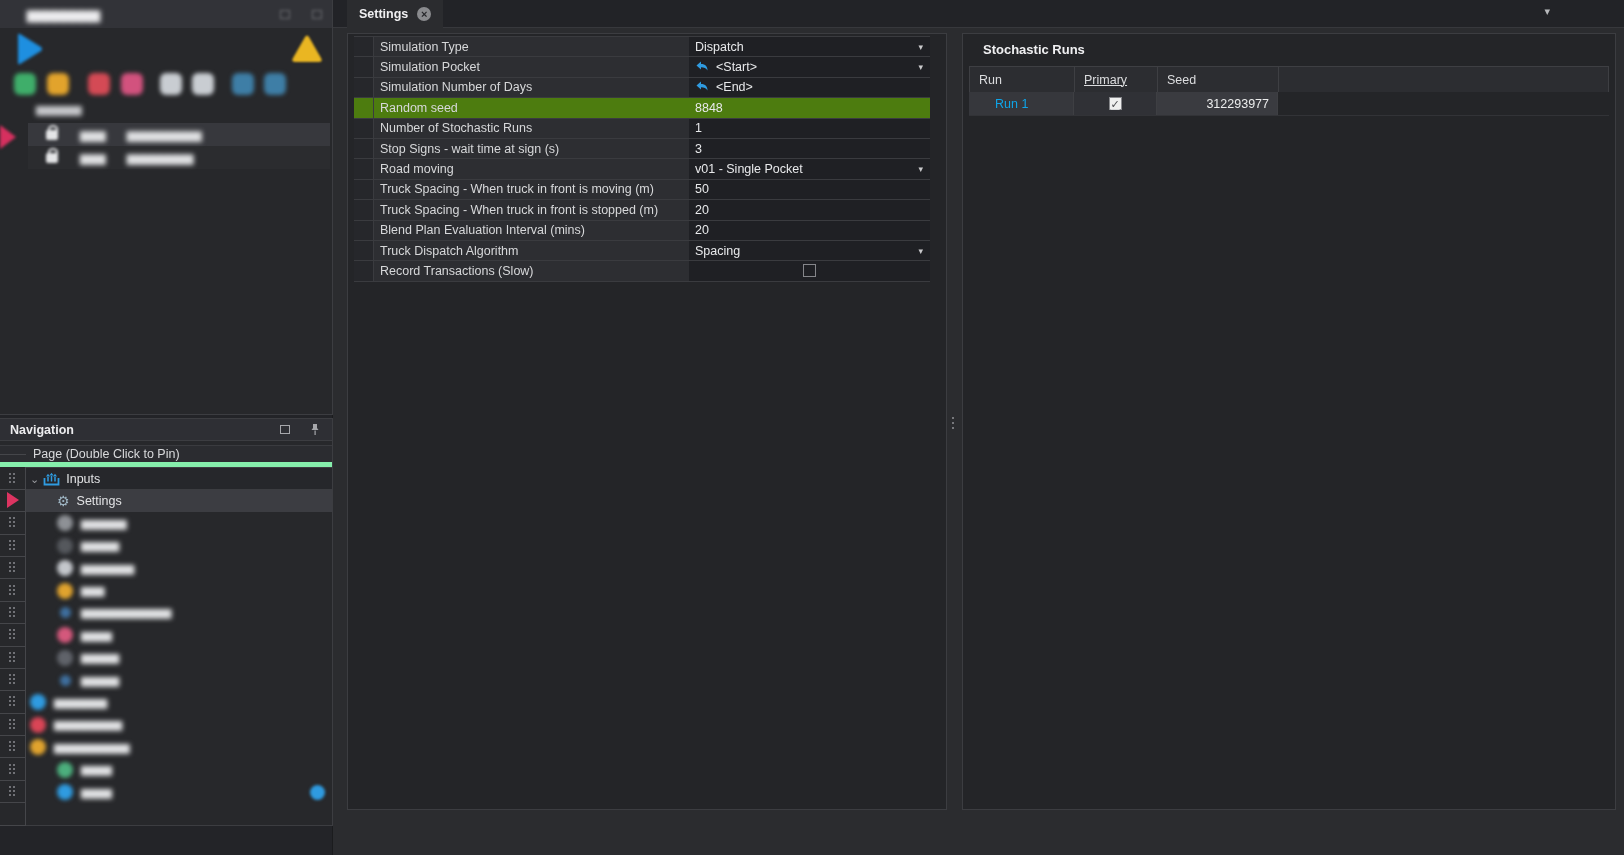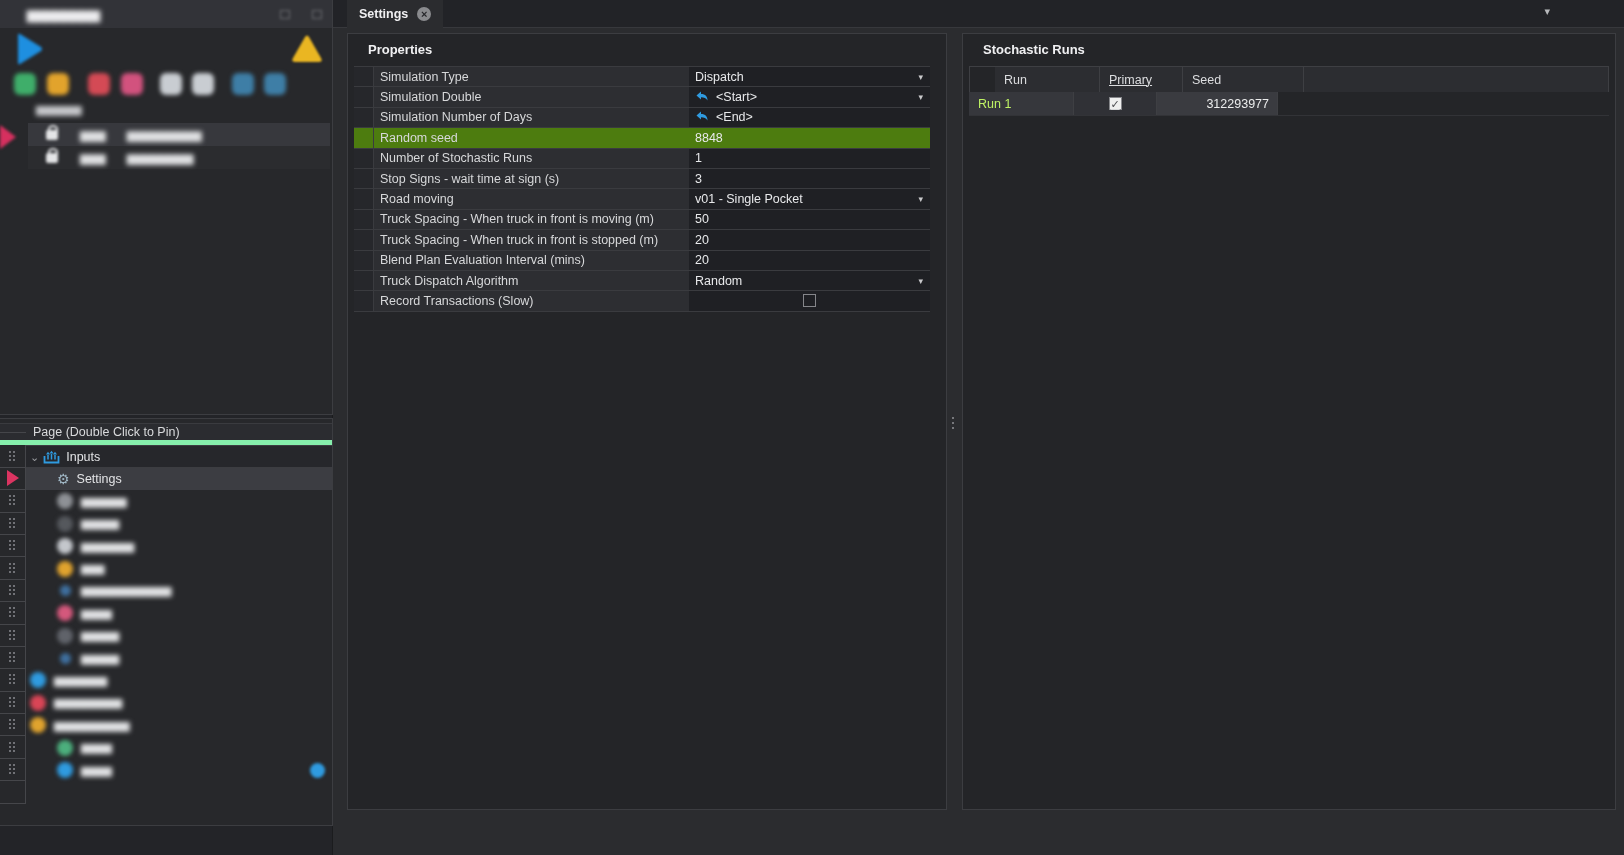--- a/index.html
+++ b/index.html
@@ -82,29 +82,29 @@
   .pval.center { justify-content:center; }
   .cb.checked { background:#efefef; color:#4a4b4f; font-size:11px; line-height:12px; text-align:center; }
 
   
   .grip { position:absolute; left:952px; top:417px; width:3px; height:16px; }
   .grip::before { content:""; position:absolute; width:2px; height:2px; background:#77787c; box-shadow:0 5px 0 #77787c, 0 10px 0 #77787c; }
 
   
   .stoch { position:absolute; left:962px; top:33px; width:654px; height:777px; background:#242528; }
   .st-table { margin:2px 6px 0 6px; }
-  .st-header { display:flex; height:26px; border:1px solid #3e3f43; border-bottom:none;padding-left:25px; }
+  .st-header { display:flex; height:26px; border:1px solid #3e3f43; border-bottom:none; }
   .shc { background:#2c2d31; border-right:1px solid #3e3f43; display:flex; align-items:center; padding-left:9px; font-size:12.5px; color:#dcdddf; }
   .shc:last-child { border-right:none; flex:1; }
   .c0 { width:105px; flex:0 0 105px; }
   .c1 { width:83px; flex:0 0 83px;text-decoration:underline; }
   .c2 { width:121px; flex:0 0 121px; }
   .st-row { display:flex; height:24px; border-bottom:1px solid #323337; }
   .sdc { display:flex; align-items:center; font-size:12.5px; border-right:1px solid #3e3f43; }
-  .sdc.run { background:#36373c; padding-left:9px; color:#bef264; }
+  .sdc.run { background:#36373c; padding-left:26px; color:#0ea5e9; }
   .sdc.prim { background:#303136; justify-content:center; }
   .sdc.seed { background:#3a3b40; justify-content:flex-end; padding-right:8px; color:#eceded; }
   .sdc.rest { flex:1; border-right:none; background:transparent; }
 </style>
 </head>
 <body>
 
 <div class="app">
 
   <div class="left-col">
@@ -146,20 +146,30 @@
           <div class="scen-row">
             <span class="lock-ico"></span>
             <span class="blurtext seg">▆▆▆</span>
             <span class="blurtext seg">▆▆▆▆▆▆▆▆</span>
           </div>
         </div>
       <span class="scen-marker"></span>
     </section>
 
     <section class="panel nav">
+      <div class="nav-header">
+        <span class="t-strong">Navigation</span>
+        <span class="nav-hdr-icons">
+          <span class="max-ico"></span>
+          <svg width="10" height="13" viewBox="0 0 10 13">
+            <path d="M3 1 h4 v4 l1.5 2 h-7 L3 5 Z" fill="#a6a7ab"></path>
+              <rect x="4.5" y="7.5" width="1.2" height="4.5" fill="#a6a7ab"></rect>
+          </svg>
+        </span>
+      </div>
       <div class="nav-body">
         <div class="page-row nrow">
           <div class="gcell"></div>
           <span class="page-label">Page (Double Click to Pin)</span>
         </div>
         <div id="nav-tree">
             <div class="nrow">
               <div class="gcell">
                 <span class="dots"></span>
               </div>
@@ -313,33 +323,32 @@
 
   <div class="tabbar">
     <div class="tab">
       <span class="tab-label">Settings</span>
       <span class="tab-close">×</span>
     </div>
     <span class="tab-caret">▾</span>
   </div>
 
   <section class="panel props">
-    <div class="panel-title">Properties</div>
     <div class="pgrid" id="prop-grid">
         <div class="prow">
           <div class="pind"></div>
           <div class="plab">Simulation Type</div>
           <div class="pval">
             <span class="pvtext">Dispatch</span>
             <span class="caret">▾</span>
           </div>
         </div>
         <div class="prow">
           <div class="pind"></div>
-          <div class="plab">Simulation Double</div>
+          <div class="plab">Simulation Pocket</div>
           <div class="pval">
             <span class="undo-ico">
               <svg width="14" height="12" viewBox="0 0 14 12">
                 <path d="M1.5 4.5 L6 0.5 V3 C10.5 3 12.5 5.5 12.5 9.5 C11.2 7.2 9 6.3 6 6.3 V8.5 Z" fill="#2f9be0"></path>
               </svg>
             </span>
             <span class="pvtext">&lt;Start&gt;</span>
             <span class="caret">▾</span>
           </div>
         </div>
@@ -402,21 +411,21 @@
           <div class="pind"></div>
           <div class="plab">Blend Plan Evaluation Interval (mins)</div>
           <div class="pval">
             <span class="pvtext">20</span>
           </div>
         </div>
         <div class="prow">
           <div class="pind"></div>
           <div class="plab">Truck Dispatch Algorithm</div>
           <div class="pval">
-            <span class="pvtext">Random</span>
+            <span class="pvtext">Spacing</span>
             <span class="caret">▾</span>
           </div>
         </div>
         <div class="prow">
           <div class="pind"></div>
           <div class="plab">Record Transactions (Slow)</div>
           <div class="pval center">
             <span class="cb"></span>
           </div>
         </div>

